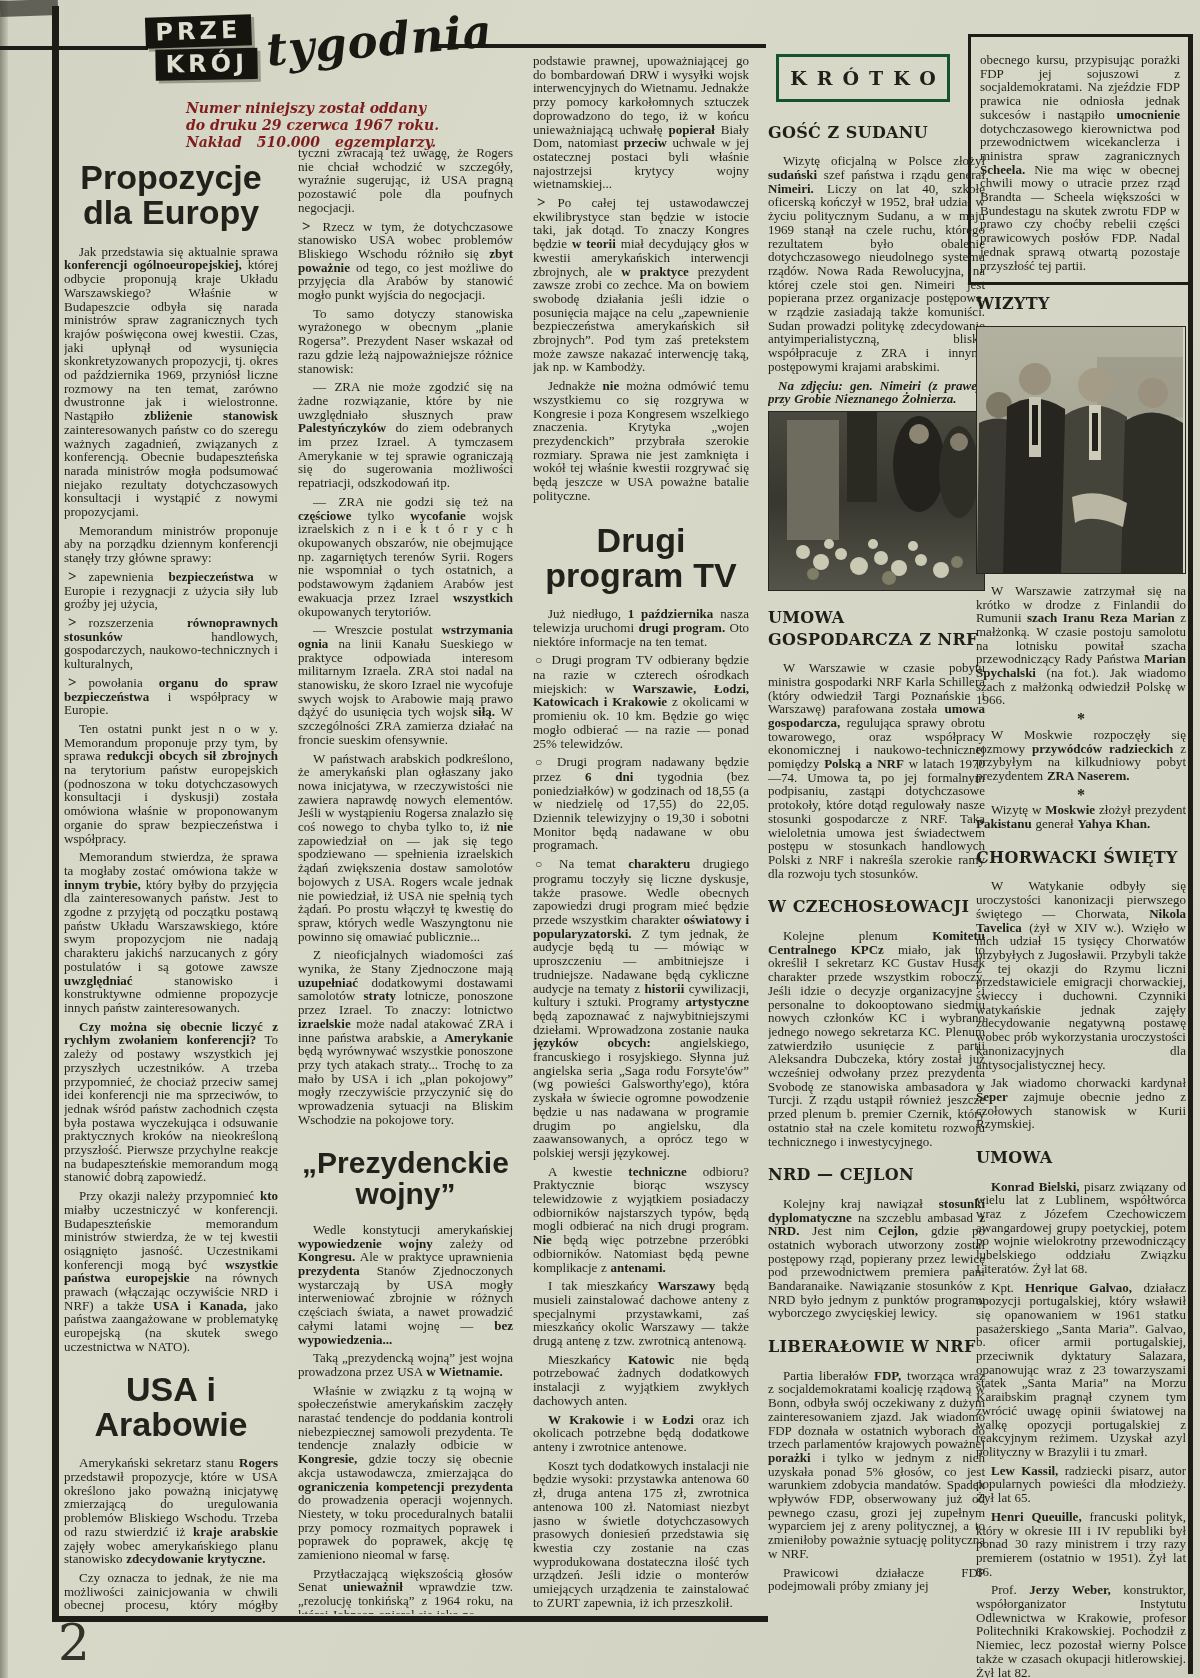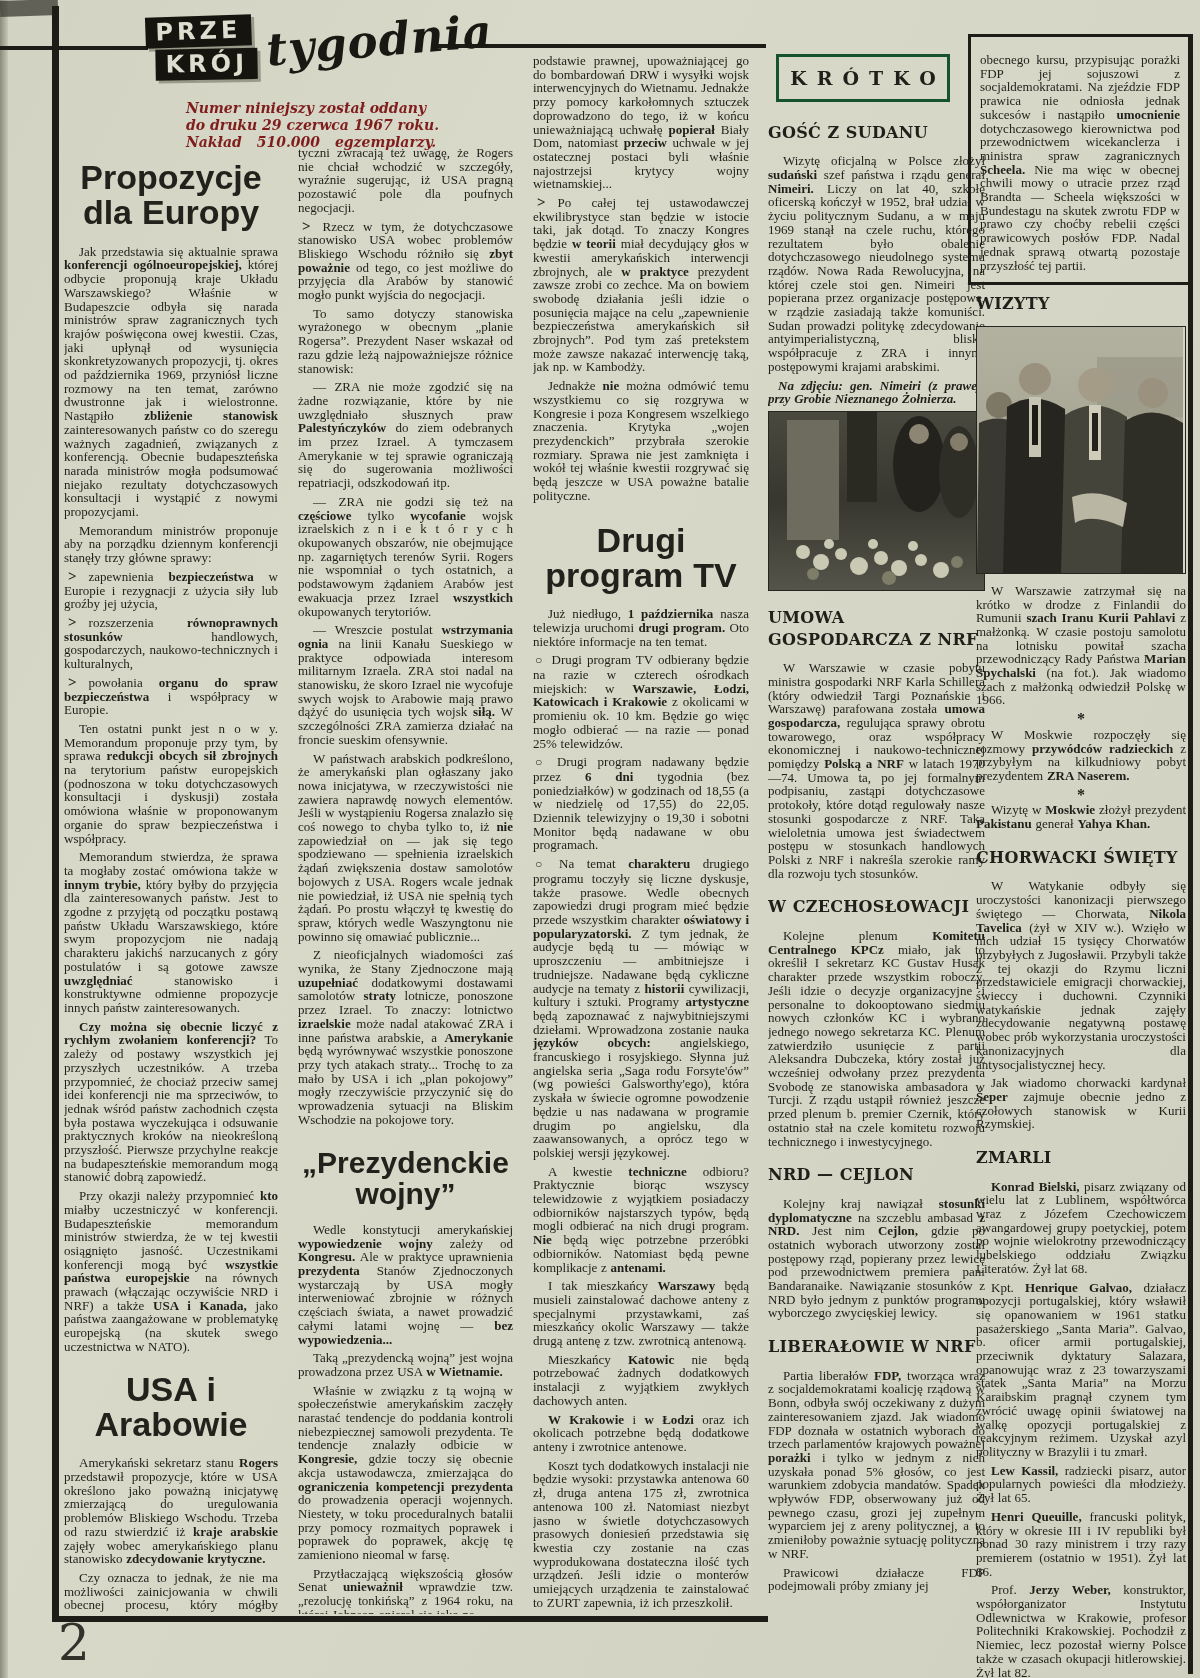--- a/index.html
+++ b/index.html
@@ -243,34 +243,34 @@
         <path d="M88 88 Q118 68 150 90 L154 246 L84 246 Z" fill="#45443a"></path>
         <rect x="112" y="78" width="12" height="55" fill="#cfcdba"></rect>
         <rect x="115" y="86" width="6" height="38" fill="#23221c"></rect>
         <circle cx="176" cy="66" r="15" fill="#9a927e"></circle>
         <path d="M148 94 Q176 76 206 96 L206 246 L144 246 Z" fill="#2e2d26"></path>
         <path d="M95 170 Q120 160 150 176 L146 200 Q115 186 98 196 Z" fill="#b9b7a4"></path>
       </svg>
     </div>
 
     <div>
-        <p class="para k-p"><span>W Warszawie zatrzymał się na krótko w drodze z Finlandii do Rumunii </span><span class="bb">szach Iranu Kurii Pahlavi</span><span> z małżonką. W czasie postoju samolotu na lotnisku powitał szacha przewodniczący Rady Państwa </span><span class="bb">Marian Spychalski</span><span> (na fot.). Jak wiadomo szach z małżonką odwiedził Polskę w 1966.</span></p>
+        <p class="para k-p"><span>W Warszawie zatrzymał się na krótko w drodze z Finlandii do Rumunii </span><span class="bb">szach Iranu Reza Marian</span><span> z małżonką. W czasie postoju samolotu na lotnisku powitał szacha przewodniczący Rady Państwa </span><span class="bb">Marian Spychalski</span><span> (na fot.). Jak wiadomo szach z małżonką odwiedził Polskę w 1966.</span></p>
         <p class="para k-star">*</p>
         <p class="para k-p"><span>W Moskwie rozpoczęły się rozmowy </span><span class="bb">przywódców radzieckich</span><span> z przybyłym na kilkudniowy pobyt prezydentem </span><span class="bb">ZRA Naserem.</span><span></span></p>
         <p class="para k-star">*</p>
         <p class="para k-p"><span>Wizytę w </span><span class="bb">Moskwie</span><span> złożył prezydent </span><span class="bb">Pakistanu</span><span> generał </span><span class="bb">Yahya Khan.</span><span></span></p>
       </div>
 
     <div class="sec-h">CHORWACKI ŚWIĘTY</div>
     <div>
         <p class="para k-p"><span>W Watykanie odbyły się uroczystości kanonizacji pierwszego świętego — Chorwata, </span><span class="bb">Nikola Tavelica</span><span> (żył w XIV w.). Wzięło w nich udział 15 tysięcy Chorwatów przybyłych z Jugosławii. Przybyli także z tej okazji do Rzymu liczni przedstawiciele emigracji chorwackiej, świeccy i duchowni. Czynniki watykańskie jednak zajęły zdecydowanie negatywną postawę wobec prób wykorzystania uroczystości kanonizacyjnych dla antysocjalistycznej hecy.</span></p>
         <p class="para k-p"><span>Jak wiadomo chorwacki kardynał </span><span class="bb">Šeper</span><span> zajmuje obecnie jedno z czołowych stanowisk w Kurii Rzymskiej.</span></p>
       </div>
 
-    <div class="sec-h">ZMARLI</div>
+    <div class="sec-h">UMOWA</div>
     <div>
         <p class="para k-p"><span></span><span class="bb">Konrad Bielski,</span><span> pisarz związany od wielu lat z Lublinem, współtwórca wraz z Józefem Czechowiczem awangardowej grupy poetyckiej, potem po wojnie wielokrotny przewodniczący lubelskiego oddziału Związku Literatów. Żył lat 68.</span></p>
         <p class="para k-p"><span>Kpt. </span><span class="bb">Henrique Galvao,</span><span> działacz opozycji portugalskiej, który wsławił się opanowaniem w 1961 statku pasażerskiego „Santa Maria”. Galvao, b. oficer armii portugalskiej, przeciwnik dyktatury Salazara, opanowując wraz z 23 towarzyszami statek „Santa Maria” na Morzu Karaibskim pragnął czynem tym zwrócić uwagę opinii światowej na walkę opozycji portugalskiej z reakcyjnym reżimem. Uzyskał azyl polityczny w Brazylii i tu zmarł.</span></p>
         <p class="para k-p"><span></span><span class="bb">Lew Kassil,</span><span> radziecki pisarz, autor popularnych powieści dla młodzieży. Żył lat 65.</span></p>
         <p class="para k-p"><span></span><span class="bb">Henri Queuille,</span><span> francuski polityk, który w okresie III i IV republiki był ponad 30 razy ministrem i trzy razy premierem (ostatnio w 1951). Żył lat 86.</span></p>
         <p class="para k-p"><span>Prof. </span><span class="bb">Jerzy Weber,</span><span> konstruktor, współorganizator Instytutu Odlewnictwa w Krakowie, profesor Politechniki Krakowskiej. Pochodził z Niemiec, lecz pozostał wierny Polsce także w czasach okupacji hitlerowskiej. Żył lat 82.</span></p>
         <p class="para k-p"><span></span><span class="bb">Adam Andrzejewski,</span><span> kapitan żeglugi wielkiej, nestor polskiej marynarki handlowej, uczestnik II wojny. Żył lat 83.</span></p>
       </div>
   </div>
 </div>

